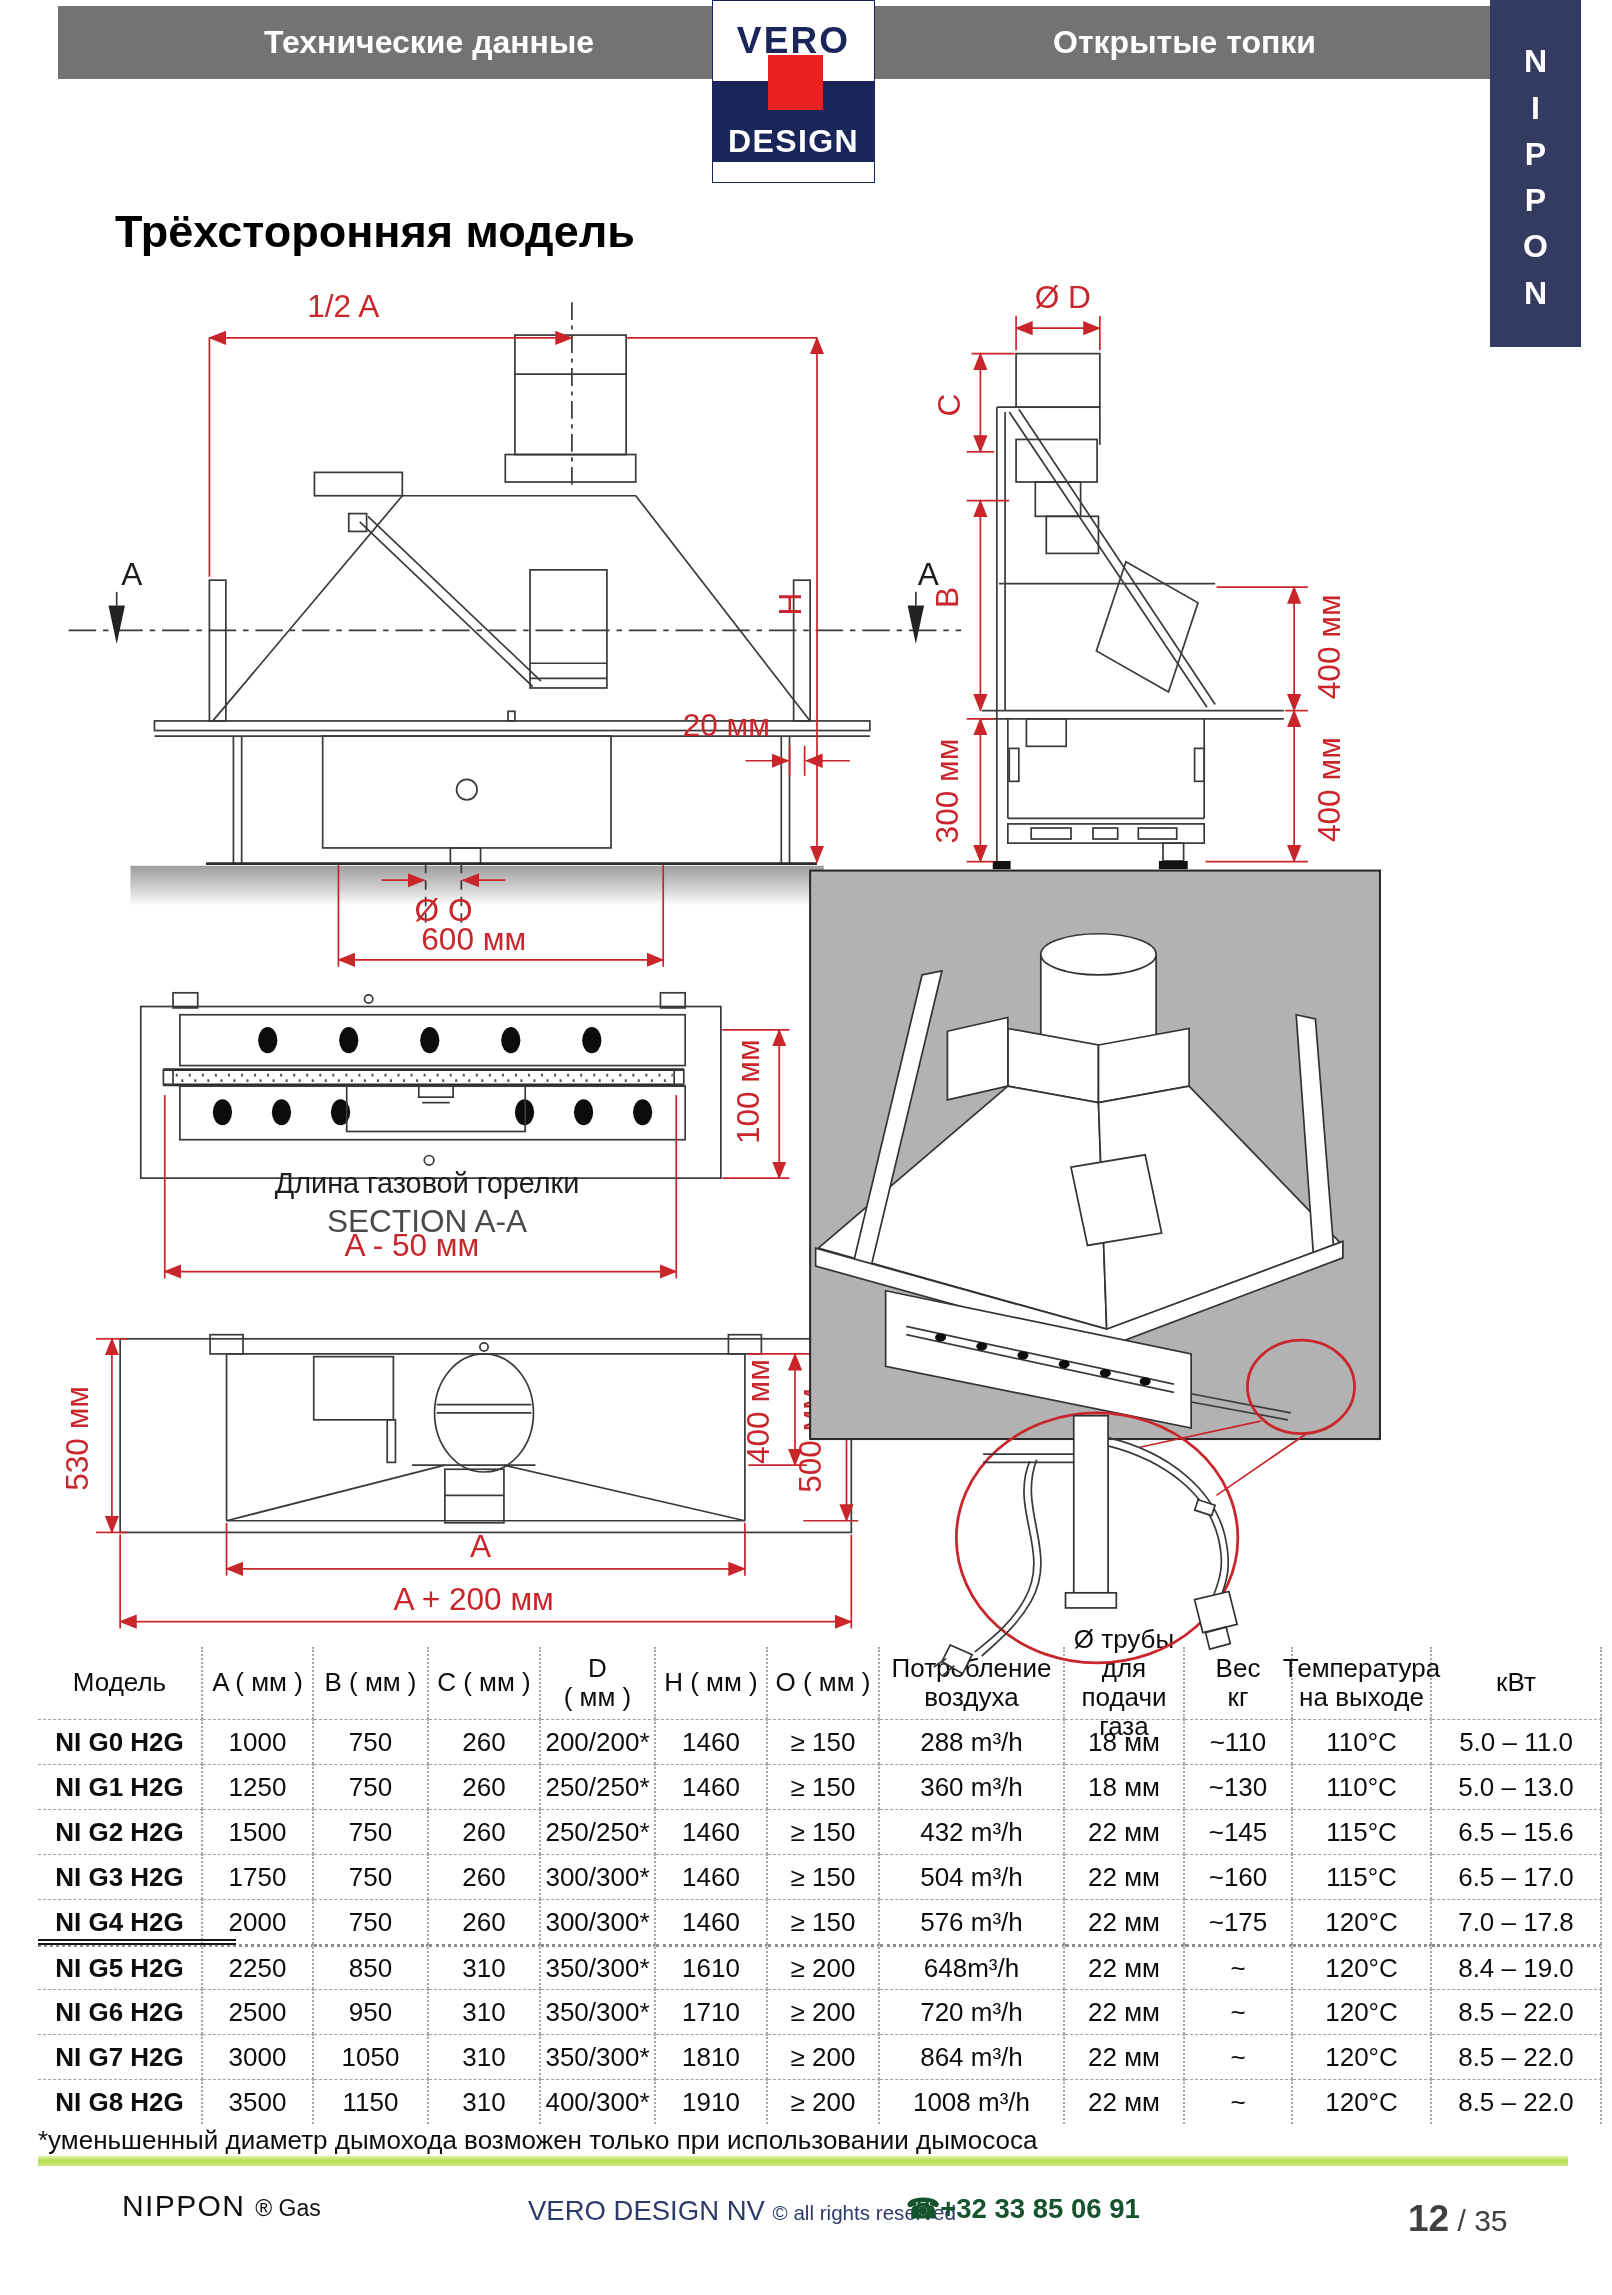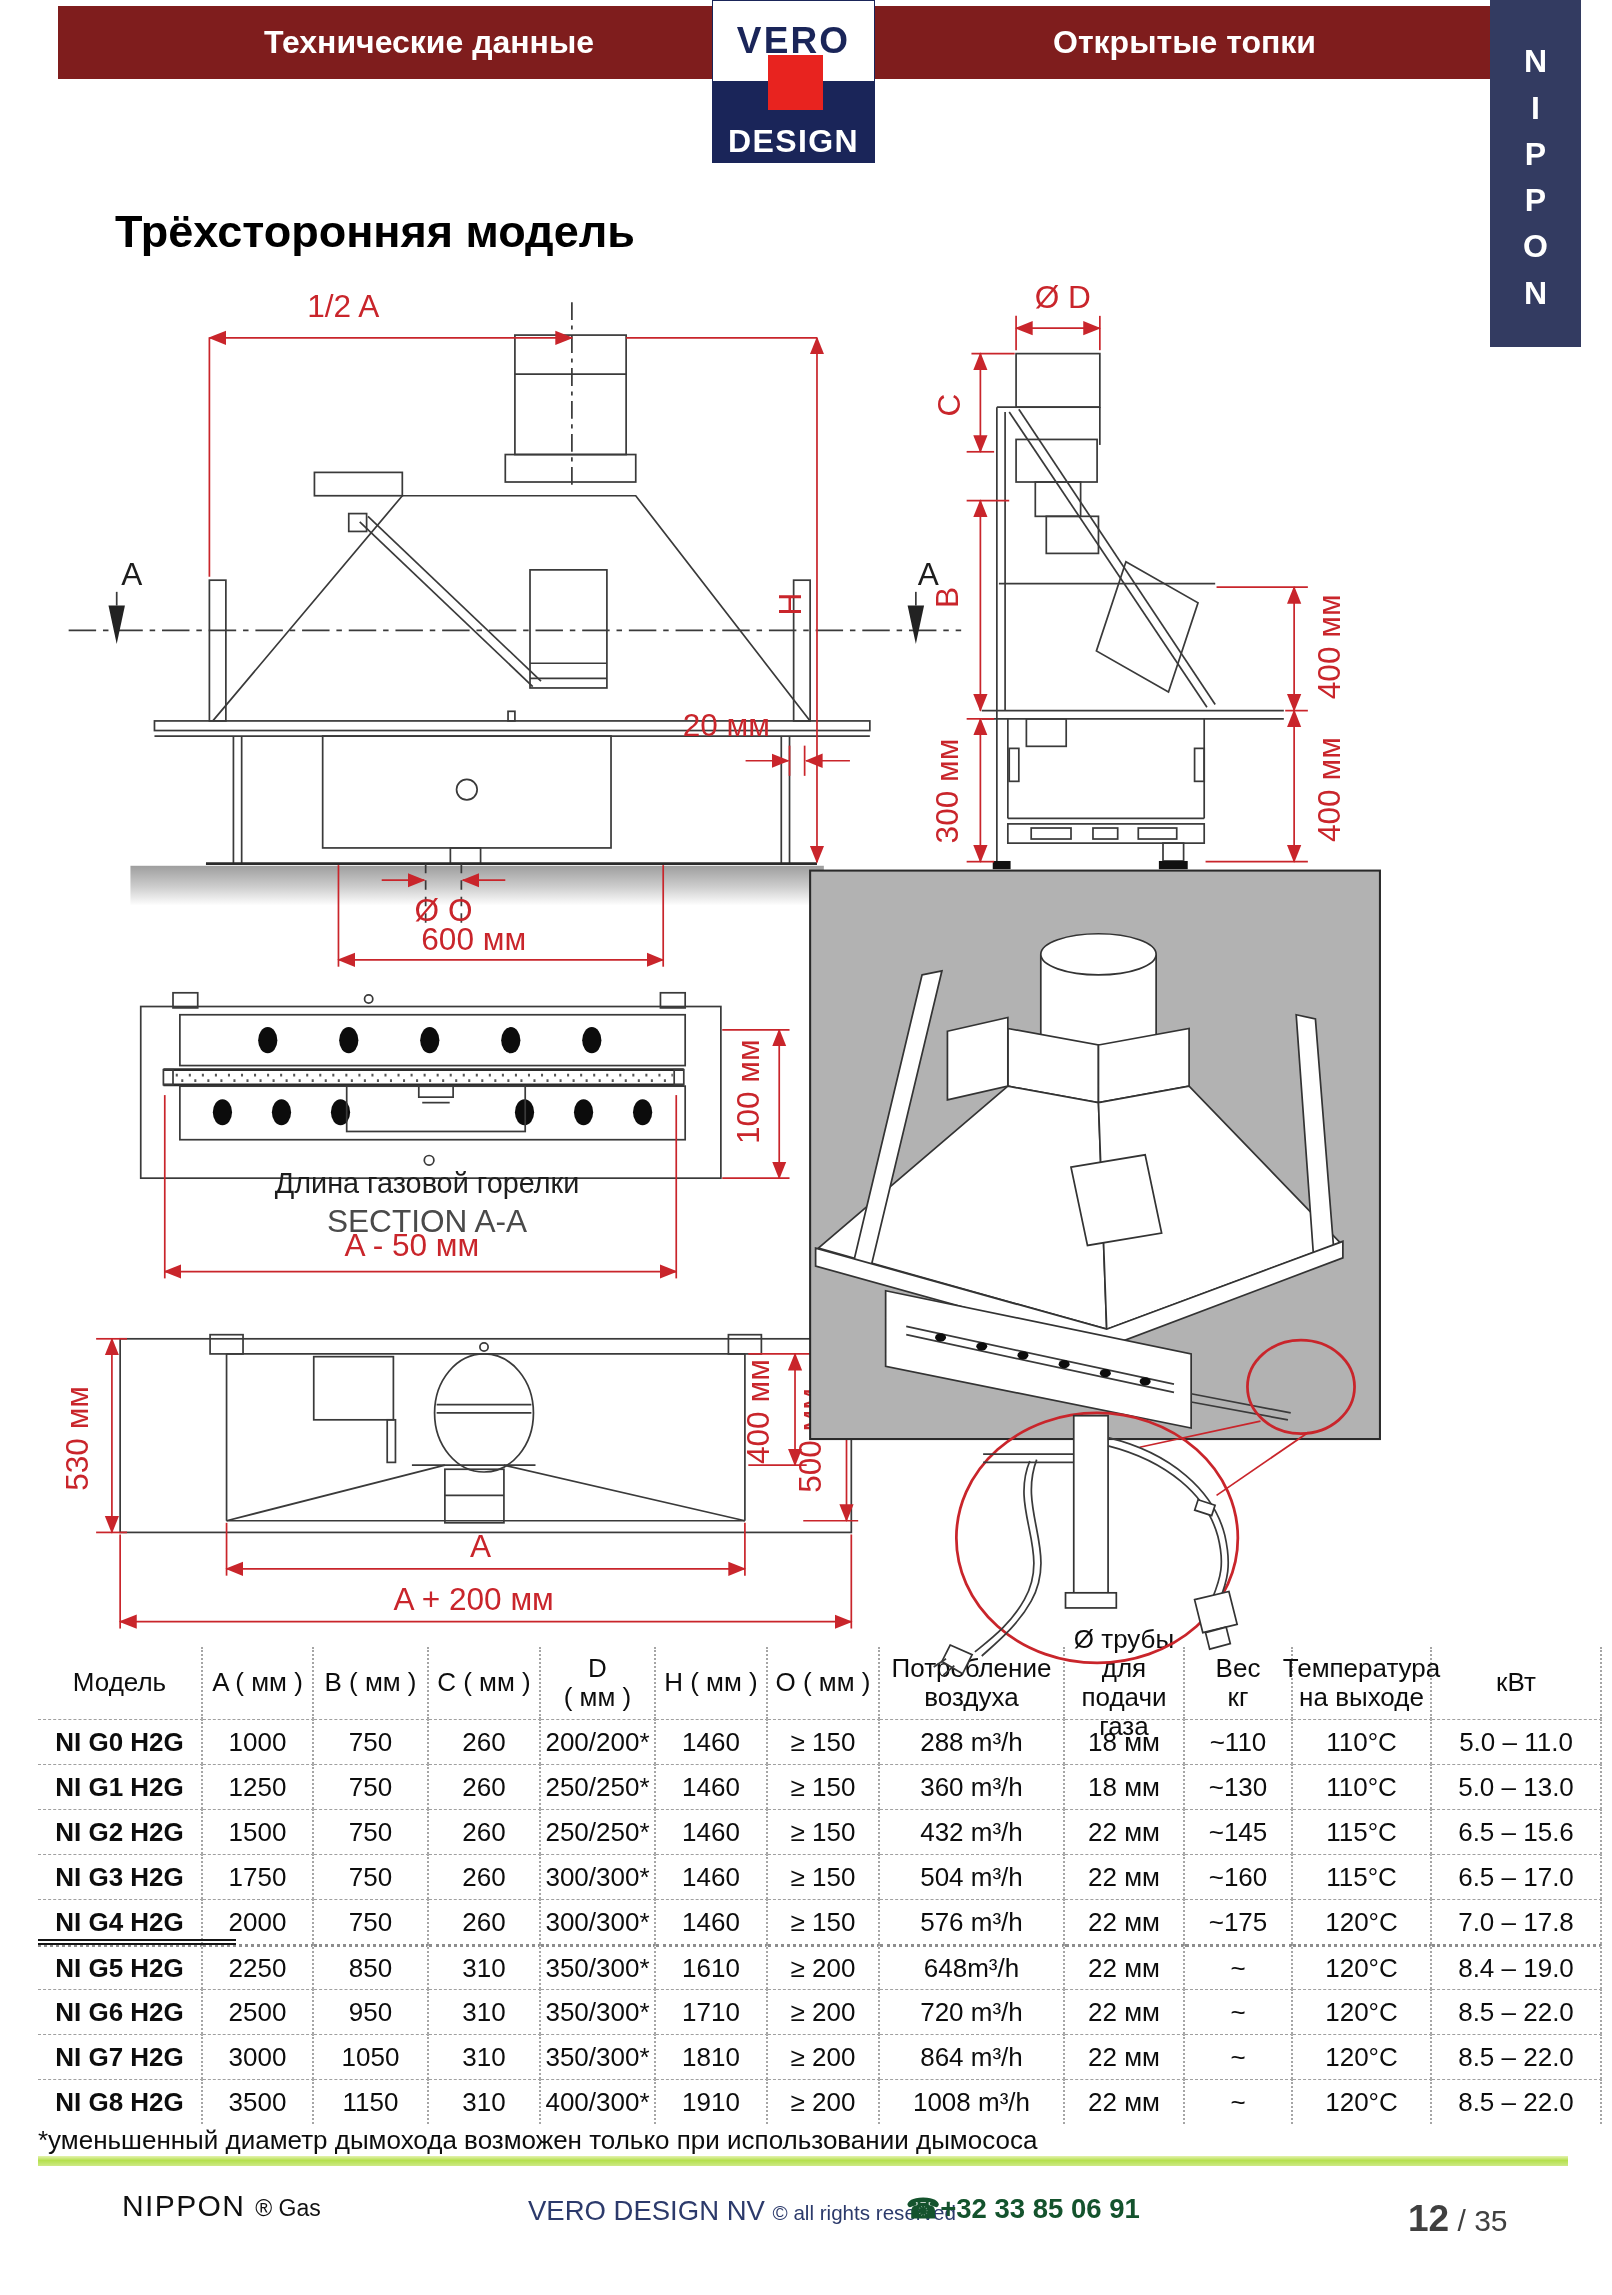--- a/index.html
+++ b/index.html
@@ -1,24 +1,24 @@
 <!DOCTYPE html>
 <html style="font-size:11px"><head>
 <meta charset="utf-8">
 <style>
   html,body{margin:0;padding:0;background:#fff;}
   .page{position:relative;width:1612px;height:2295px;background:#fff;
         font-family:"Liberation Sans",sans-serif;overflow:hidden;}
   
-  .topbar{position:absolute;left:58px;top:5.5px;width:1522px;height:73px;background:#7f1d1d;}
+  .topbar{position:absolute;left:58px;top:5.5px;width:1522px;height:73px;background:#737373;}
   .topbar-label{position:absolute;top:0;height:73px;display:flex;align-items:center;justify-content:center;
         color:#fff;font-size:32px;font-weight:bold;}
   .lbl-left{left:69px;width:604px;}
   .lbl-right{left:886px;width:481px;}
-  .logo{position:absolute;left:712px;top:0;width:163px;height:163px;border:1.4px solid #1a2559;box-sizing:border-box;}
+  .logo{position:absolute;left:712px;top:0;width:163px;height:183px;border:1.4px solid #1a2559;box-sizing:border-box;}
   .logo-top{position:absolute;left:0;top:0;width:100%;height:80px;background:#fff;display:flex;align-items:center;justify-content:center;
         color:#1a2559;font-size:37px;font-weight:bold;letter-spacing:2.1px;}
   .logo-bottom{position:absolute;left:0;top:80px;width:100%;height:81px;background:#1a2559;display:flex;align-items:flex-end;justify-content:center;
         color:#fff;font-size:32px;font-weight:bold;padding-bottom:2px;box-sizing:border-box;letter-spacing:1.4px;}
   .logo-red{position:absolute;left:55px;top:54px;width:55px;height:55px;background:#e8231f;}
   .nippon-bar{position:absolute;left:1490px;top:0;width:91px;height:347px;background:#333b61;
         display:flex;flex-direction:column;align-items:center;justify-content:space-evenly;
         padding:31px 0 24px 0;box-sizing:border-box;}
   .nippon-bar span{color:#fff;font-size:32px;font-weight:bold;line-height:1;}
   

